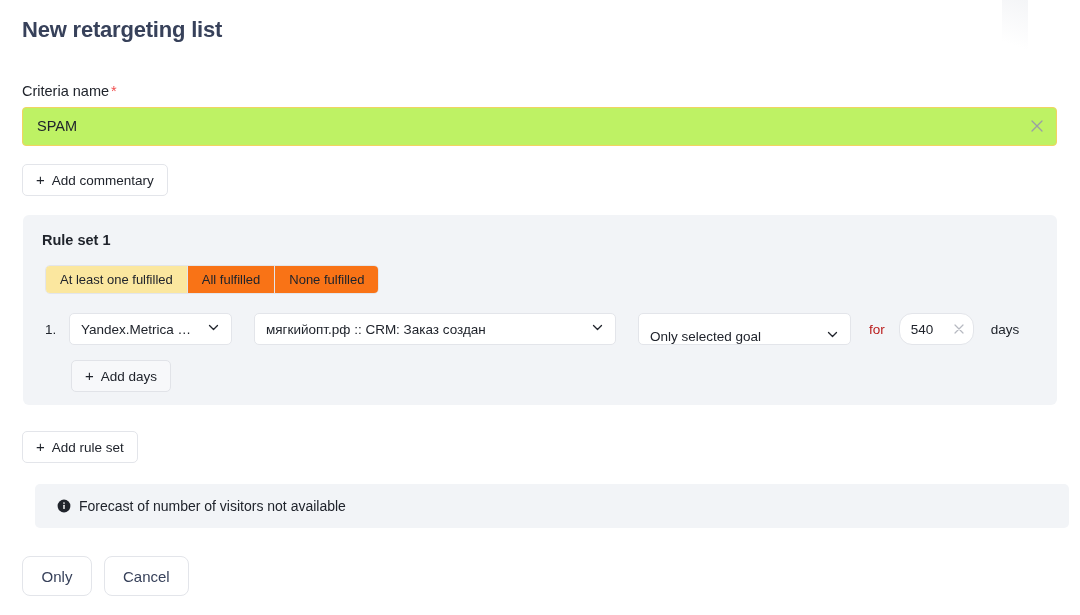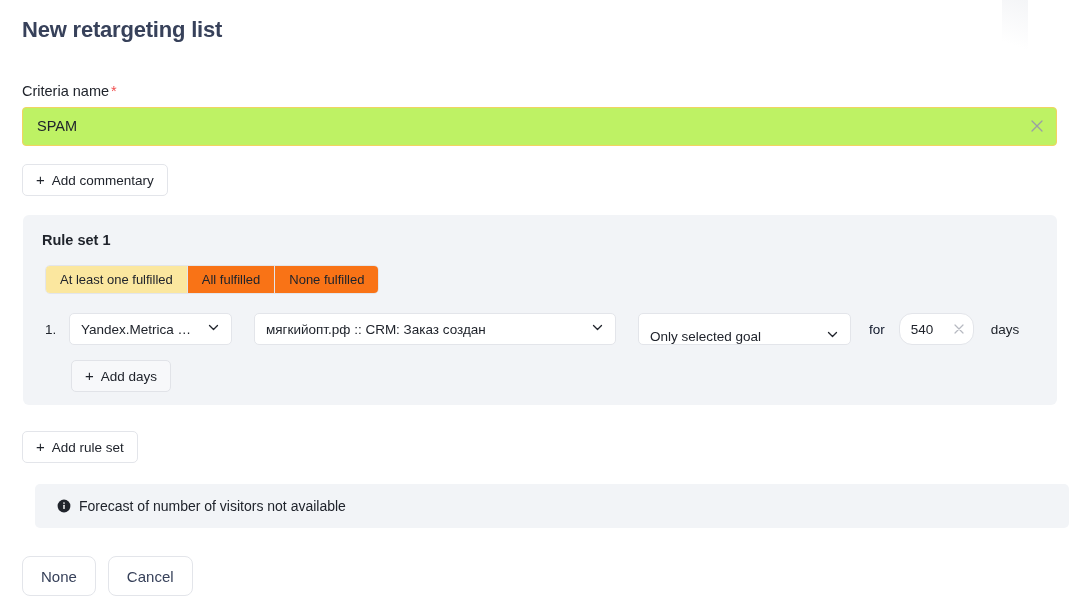--- a/index.html
+++ b/index.html
@@ -169,21 +169,21 @@
   }
   .select .sel-label { overflow: hidden; text-overflow: ellipsis; }
   .select .chev { margin-left: 14px; flex: 0 0 auto; display: block; }
   #rule-select-source { width: 163px; margin-left: 2px; }
   #rule-select-goal   { width: 362px; margin-left: 22px; }
   #rule-select-scope  { width: 213px; margin-left: 22px; align-items: flex-end; }
 
   .for-word {
     margin-left: 18px;
     font-size: 13.5px;
-    color: #0f172a;
+    color: #b91c1c;
   }
   .days-input-wrap {
     position: relative;
     margin-left: 14px;
     width: 75px; height: 32px;
     background: #ffffff;
     border: 1px solid #e3e5ea;
     border-radius: 13px;
   }
   .days-input {
@@ -374,17 +374,17 @@
       <svg width="14" height="14" viewBox="0 0 14 14" aria-hidden="true">
         <circle cx="7" cy="7" r="6.4" fill="#20242c"></circle>
         <rect x="6.3" y="5.7" width="1.4" height="4.3" rx="0.6" fill="#ffffff"></rect>
         <circle cx="7" cy="4.0" r="0.85" fill="#ffffff"></circle>
       </svg>
     </span>
     <span class="forecast-text">Forecast of number of visitors not available</span>
   </div>
 
   <div class="footer">
-    <button class="footer-btn">None</button>
+    <button class="footer-btn">Only</button>
     <button class="footer-btn">Cancel</button>
   </div>
 
 </div>
 
 </body></html>

